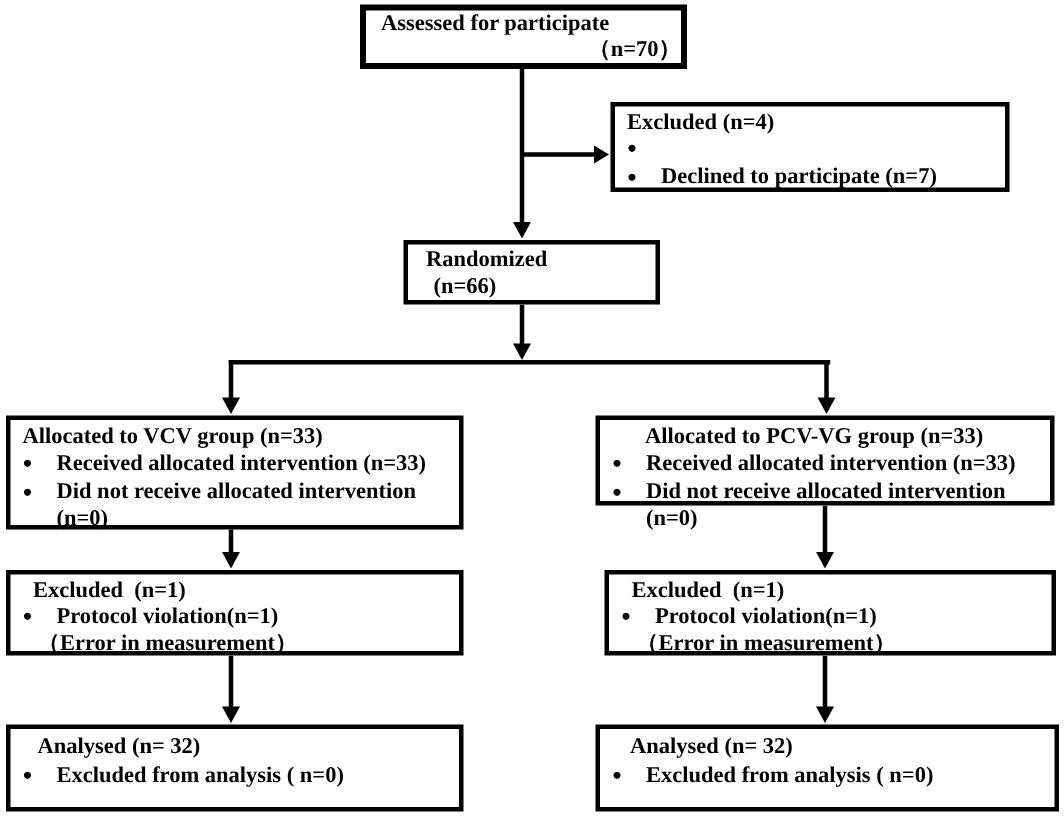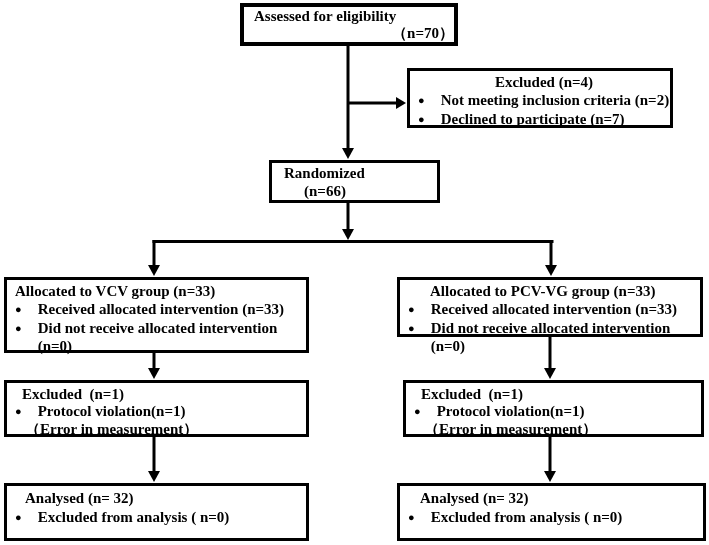--- a/index.html
+++ b/index.html
@@ -13,25 +13,25 @@
     border:3px solid #000; font-size:15px; line-height:19px;
   }
   .line { display:block; white-space:pre-wrap; }
   .bullet-row { display:flex; align-items:baseline; padding-left:8px; white-space:pre-wrap; }
   .bullet-glyph { font-size:11px; margin-right:16px; position:relative; top:-1px; }
   .center { text-align:right; }
 
   
   #box-assessed     { left:240px; top:3px;   width:218px; height:43px; border-width:4px; line-height:17px; padding-top:1px; }
   #box-assessed .t  { padding-left:10px; }
-  #box-excluded-top { left:407px; top:68px;  width:266px; height:60px; line-height:18px; padding-top:2px;text-align:center; }
+  #box-excluded-top { left:407px; top:68px;  width:266px; height:60px; line-height:18px; padding-top:2px; }
   #box-excluded-top .t { padding-left:8px; }
   #box-randomized   { left:269px; top:160px; width:171px; height:43px; line-height:18px; padding-top:1px; }
   #box-randomized .t  { padding-left:12px; }
-  #box-randomized .t2 { padding-left:32px; }
+  #box-randomized .t2 { padding-left:17px; }
   #box-alloc-vcv    { left:4px;   top:277px; width:305px; height:76px; line-height:18px; padding-top:2px; }
   #box-alloc-vcv .t { padding-left:8px; }
   #box-alloc-pcv    { left:397px; top:277px; width:306px; height:60px; line-height:18px; padding-top:2px; }
   #box-alloc-pcv .t { padding-left:6px;margin-left:24px; }
   #box-excluded-vcv { left:4px;   top:380px; width:305px; height:57px; line-height:17px; padding-top:3px; }
   #box-excluded-vcv .t { padding-left:15px; }
   #box-excluded-vcv .note { padding-left:18px; }
   #box-excluded-pcv { left:403px; top:380px; width:301px; height:57px; line-height:17px; padding-top:3px; }
   #box-excluded-pcv .t { padding-left:15px; }
   #box-excluded-pcv .note { padding-left:18px; }
@@ -67,29 +67,28 @@
       <polygon points="148,265 160,265 154,276"></polygon>
       <polygon points="545,265 557,265 551,276"></polygon>
       <polygon points="148,368 160,368 154,379"></polygon>
       <polygon points="544,368 556,368 550,379"></polygon>
       <polygon points="148,471 160,471 154,482"></polygon>
       <polygon points="544,471 556,471 550,482"></polygon>
     </g>
   </svg>
 
   <div class="box" id="box-assessed">
-    <span class="line t">Assessed for eligibility</span>
+    <span class="line t">Assessed for participate</span>
     <span class="line center">（n=70）</span>
   </div>
 
   <div class="box" id="box-excluded-top">
     <span class="line t">Excluded (n=4)</span>
     <div class="bullet-row">
       <span class="bullet-glyph">●</span>
-      <span>Not meeting inclusion criteria (n=2)</span>
     </div>
     <div class="bullet-row">
       <span class="bullet-glyph">●</span>
       <span>Declined to participate (n=7)</span>
     </div>
   </div>
 
   <div class="box" id="box-randomized">
     <span class="line t">Randomized</span>
     <span class="line t2">(n=66)</span>

